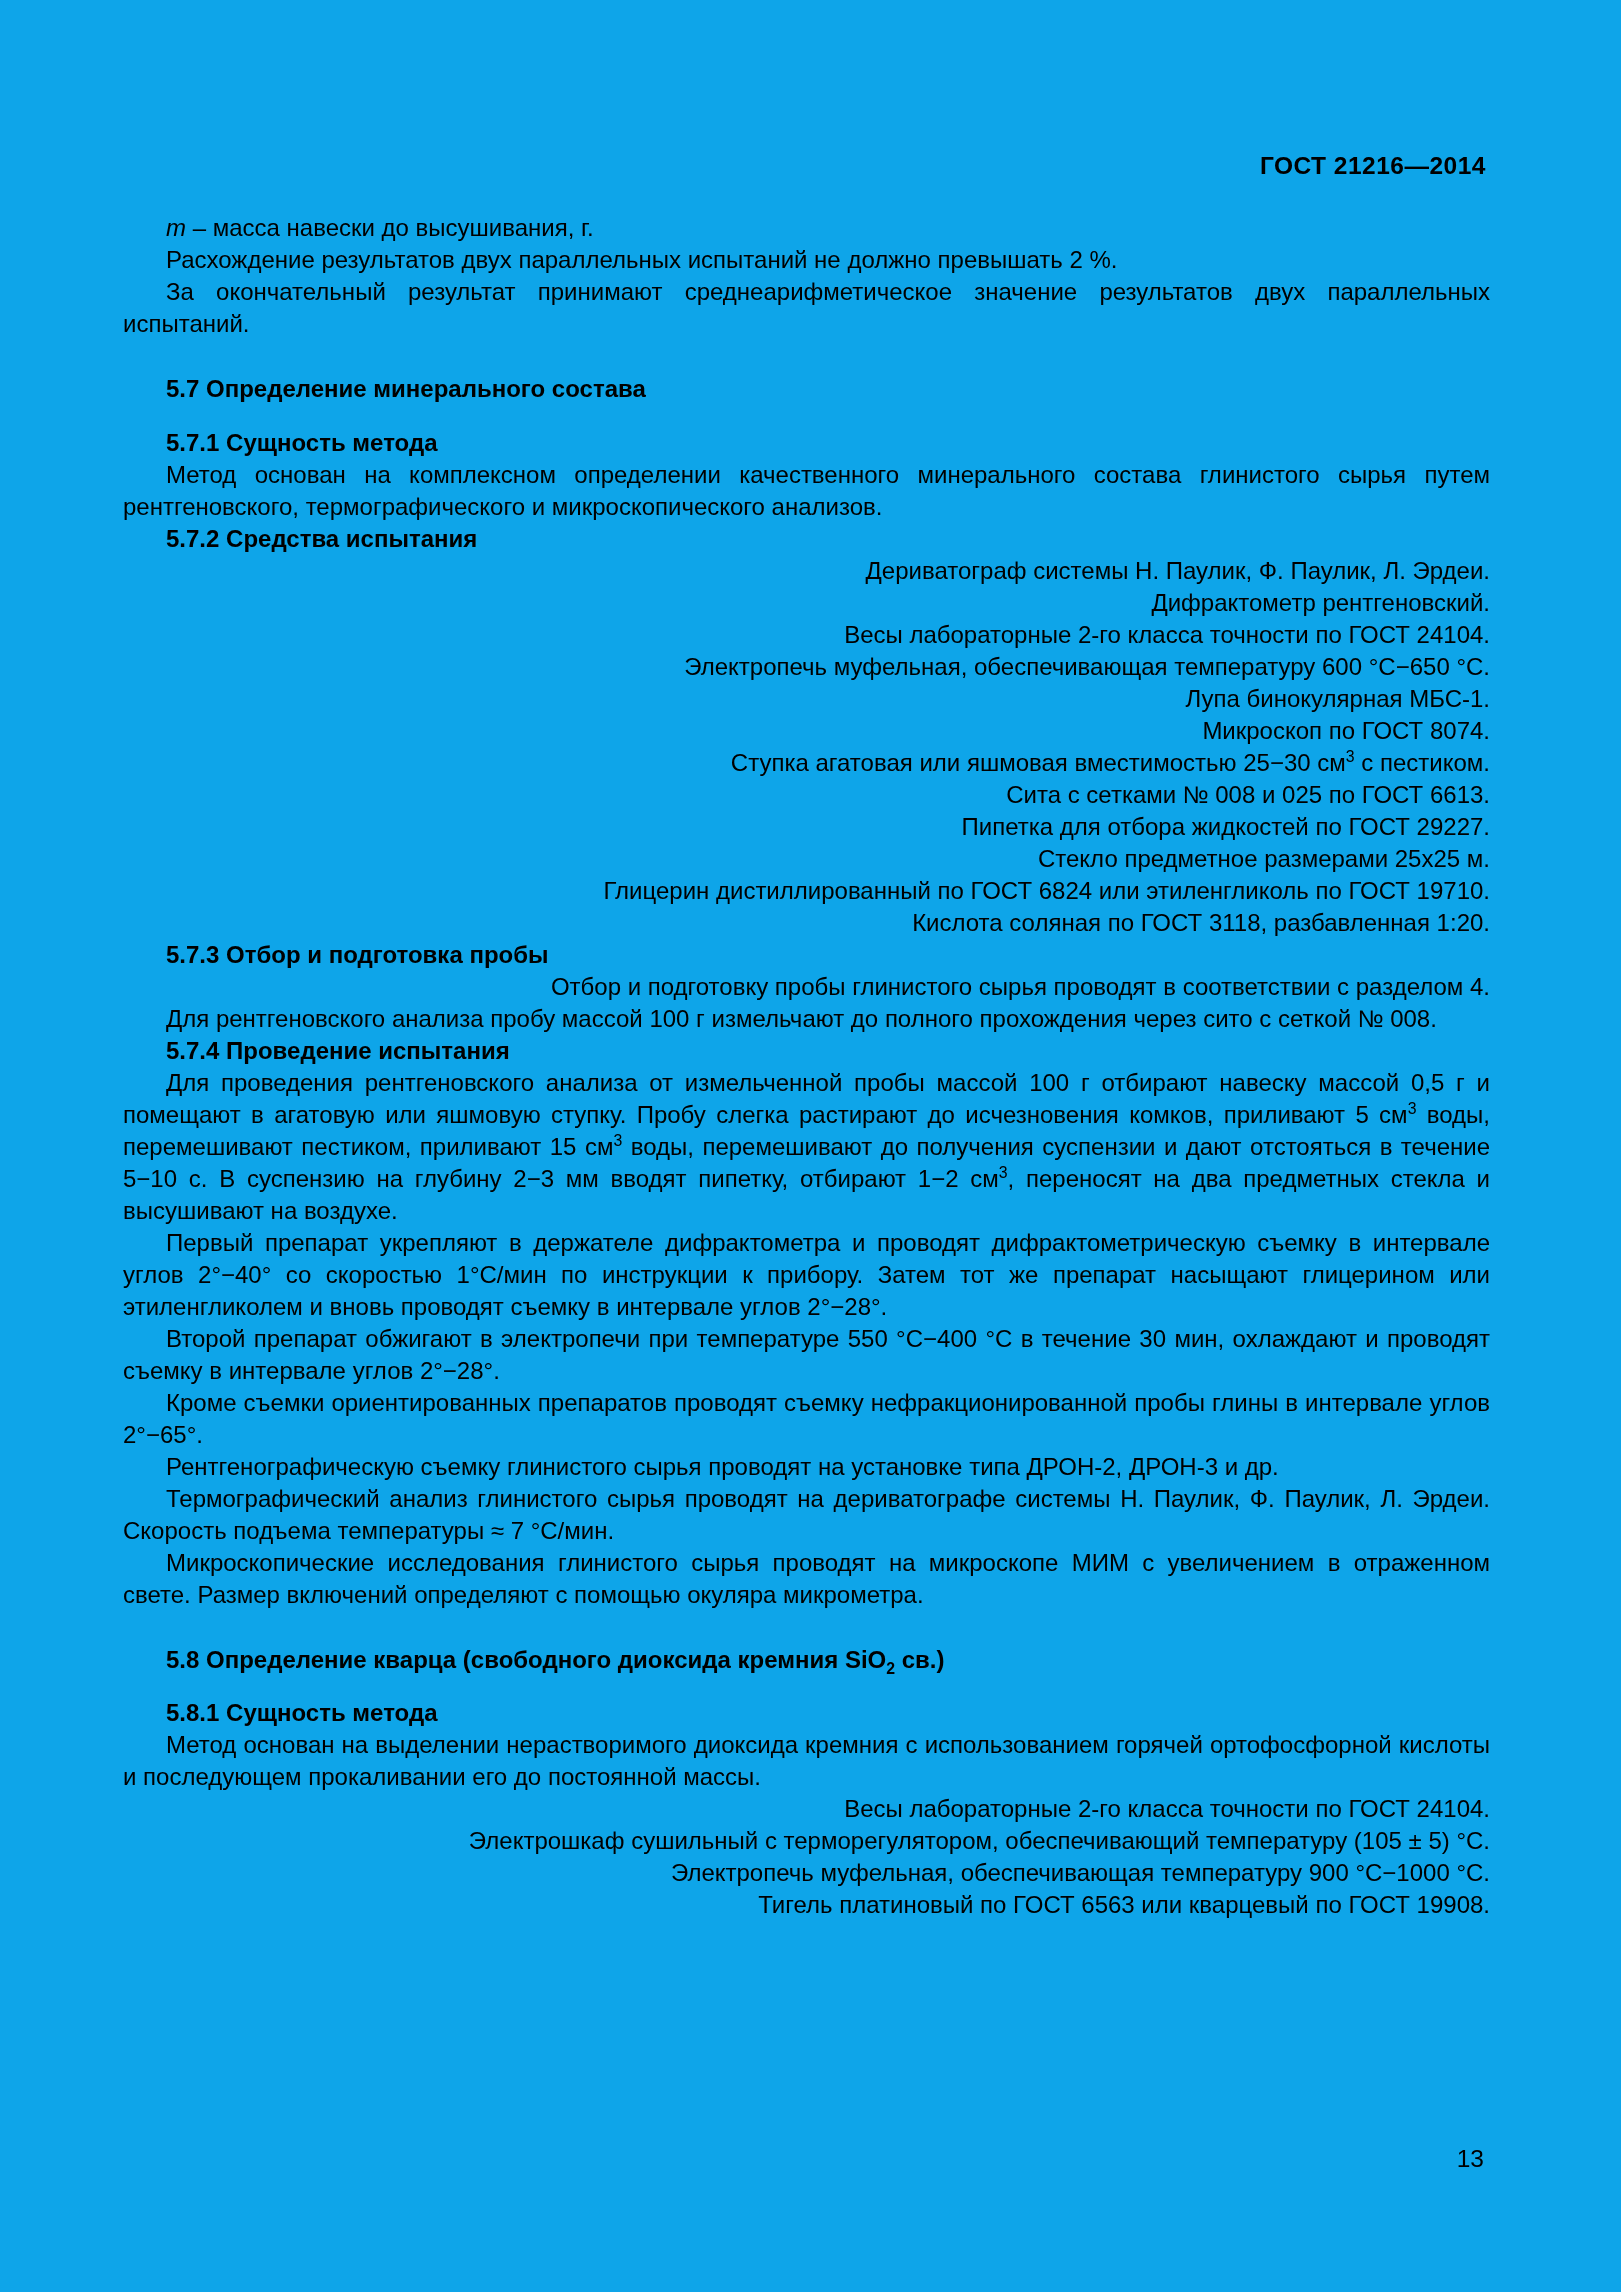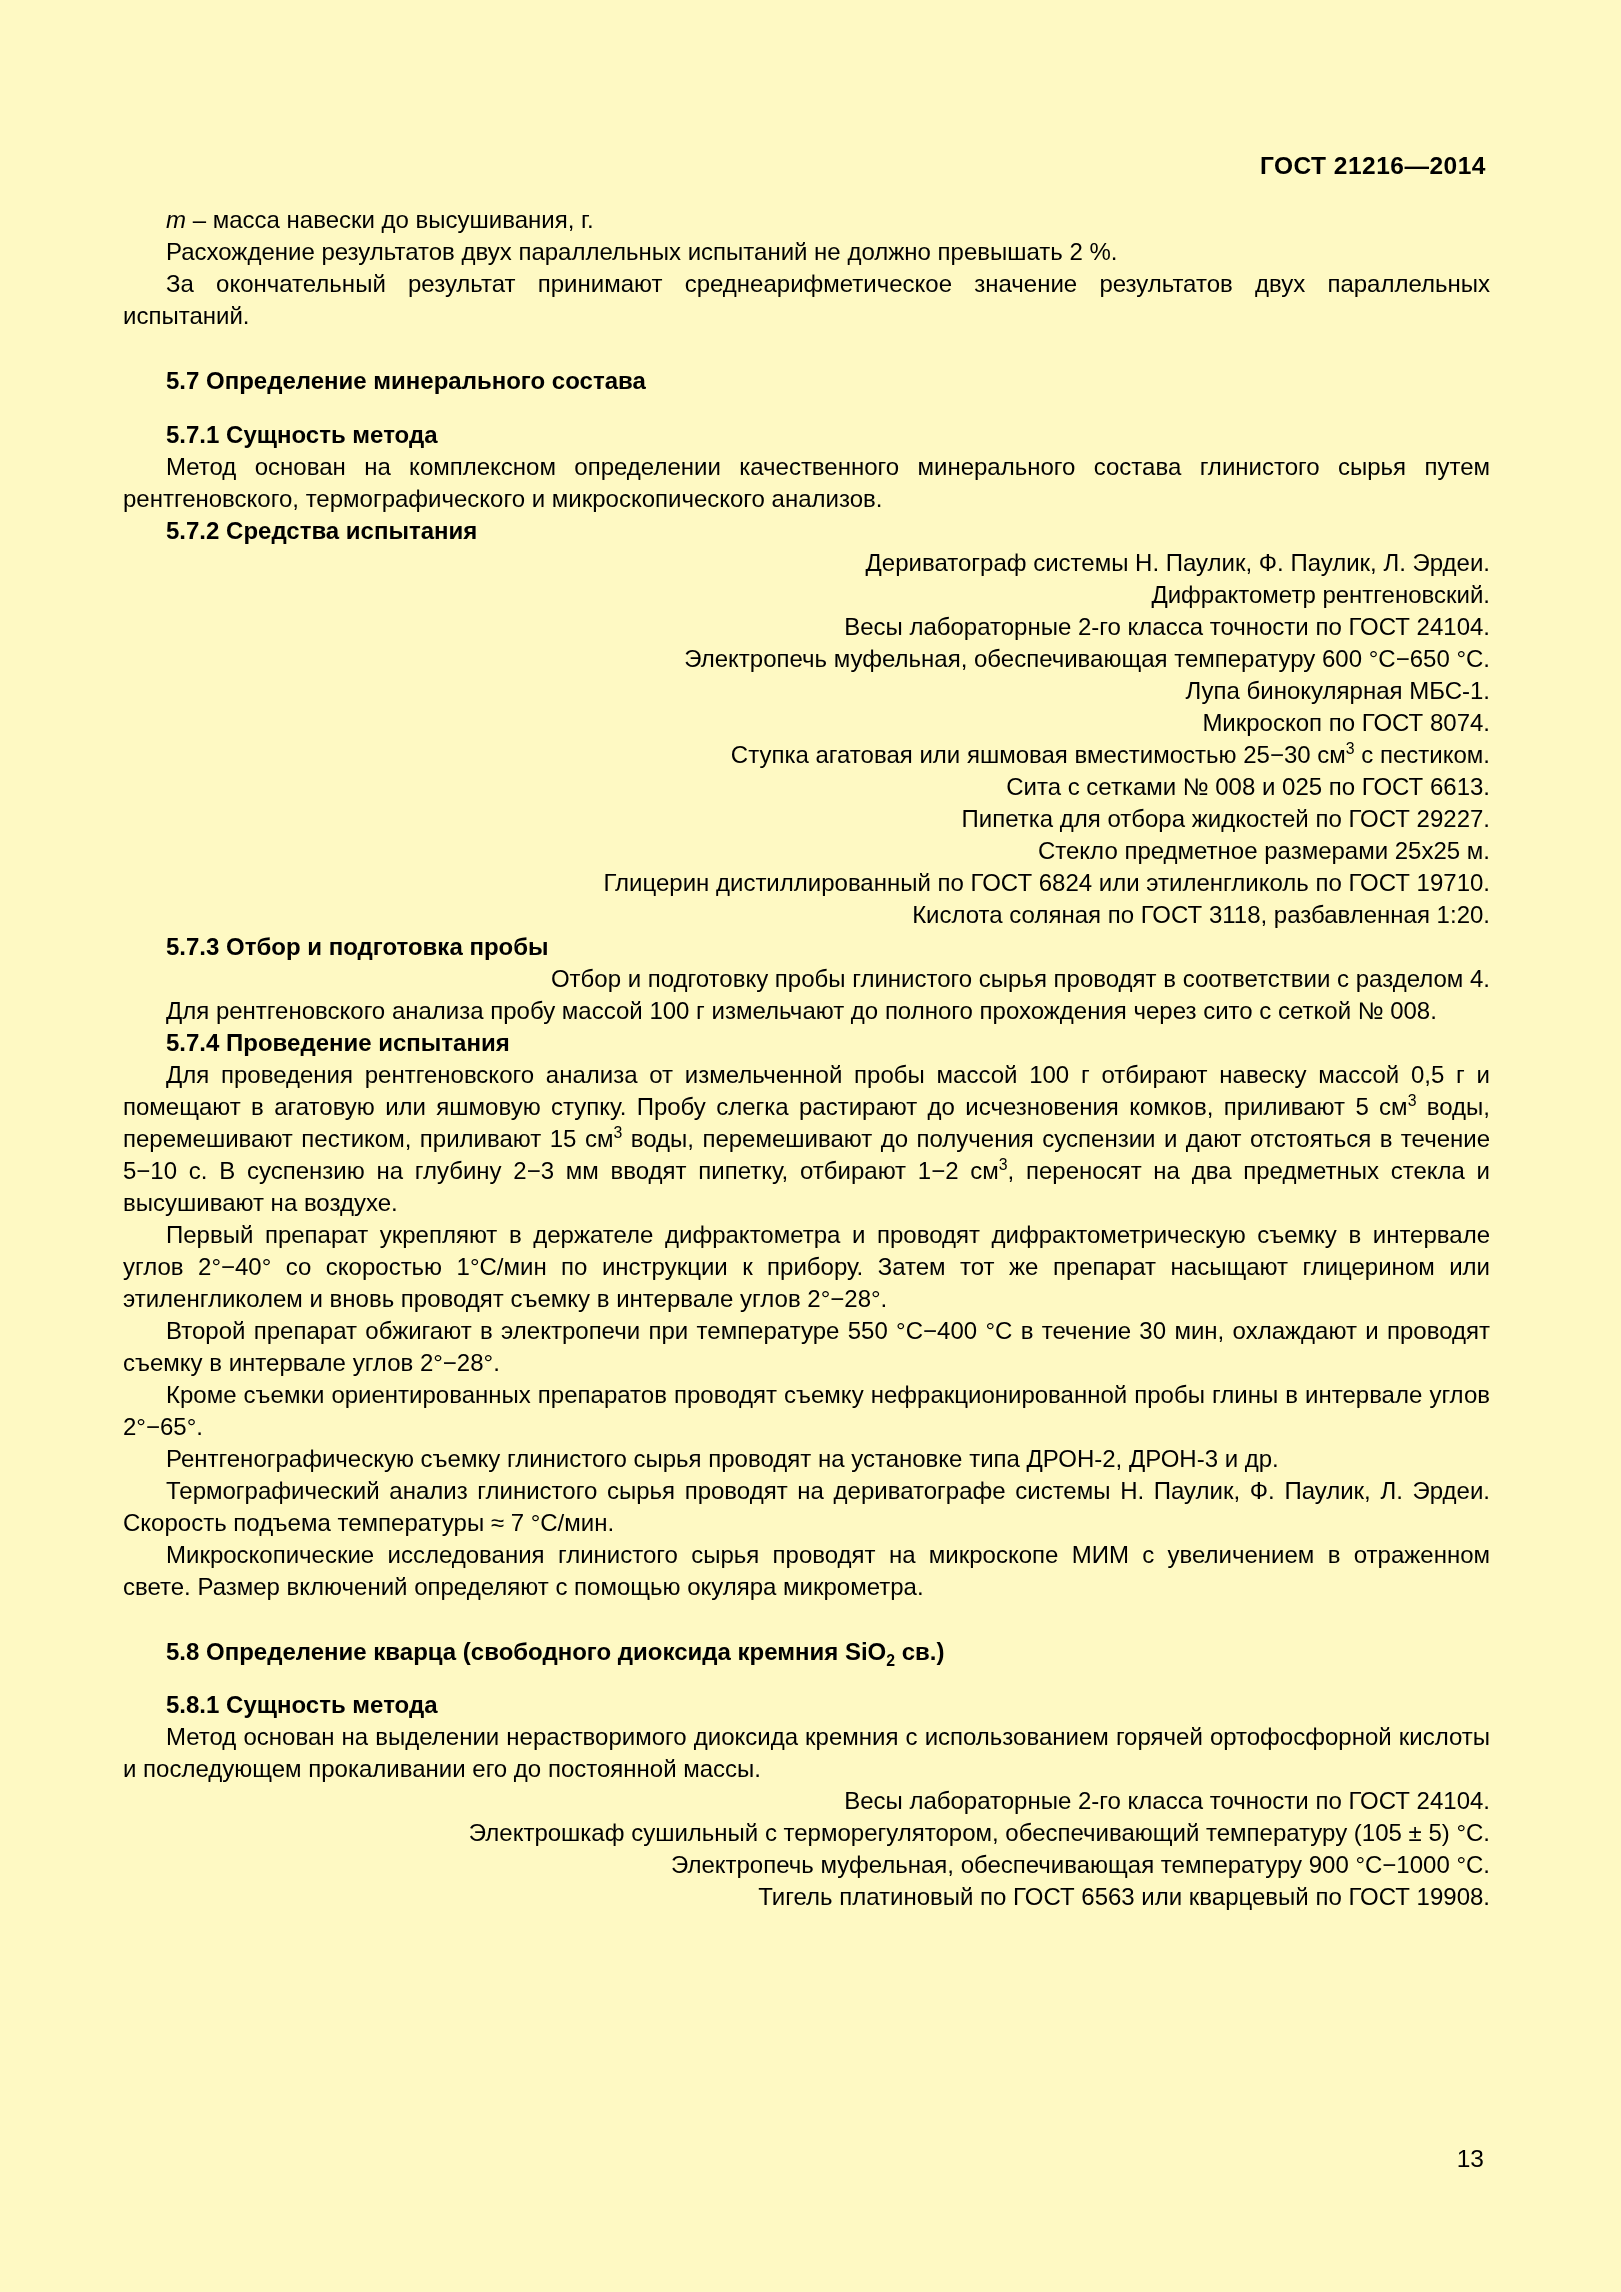--- a/index.html
+++ b/index.html
@@ -4,37 +4,37 @@
 <style>
   html, body {
     margin: 0;
     padding: 0;
     background: #ffffff;
   }
   .page {
     position: relative;
     width: 1621px;
     height: 2293px;
-    background: #fef9c3;
+    background: #0ea5e9;
     margin: 0 auto;
     font-family: "Liberation Sans", sans-serif;
     color: #000000;
     box-sizing: border-box;
   }
   .header {
     position: absolute;
     top: 152px;
     right: 135px;
     font-size: 24.5px;
     font-weight: bold;
     letter-spacing: 0.5px;
   }
   .content {
     position: absolute;
-    top: 204px;
+    top: 212px;
     left: 123px;
     width: 1367px;
   }
   p {
     margin: 0;
     font-size: 24px;
     line-height: 32px;
     text-align: justify;
     text-justify: inter-word;
   }

